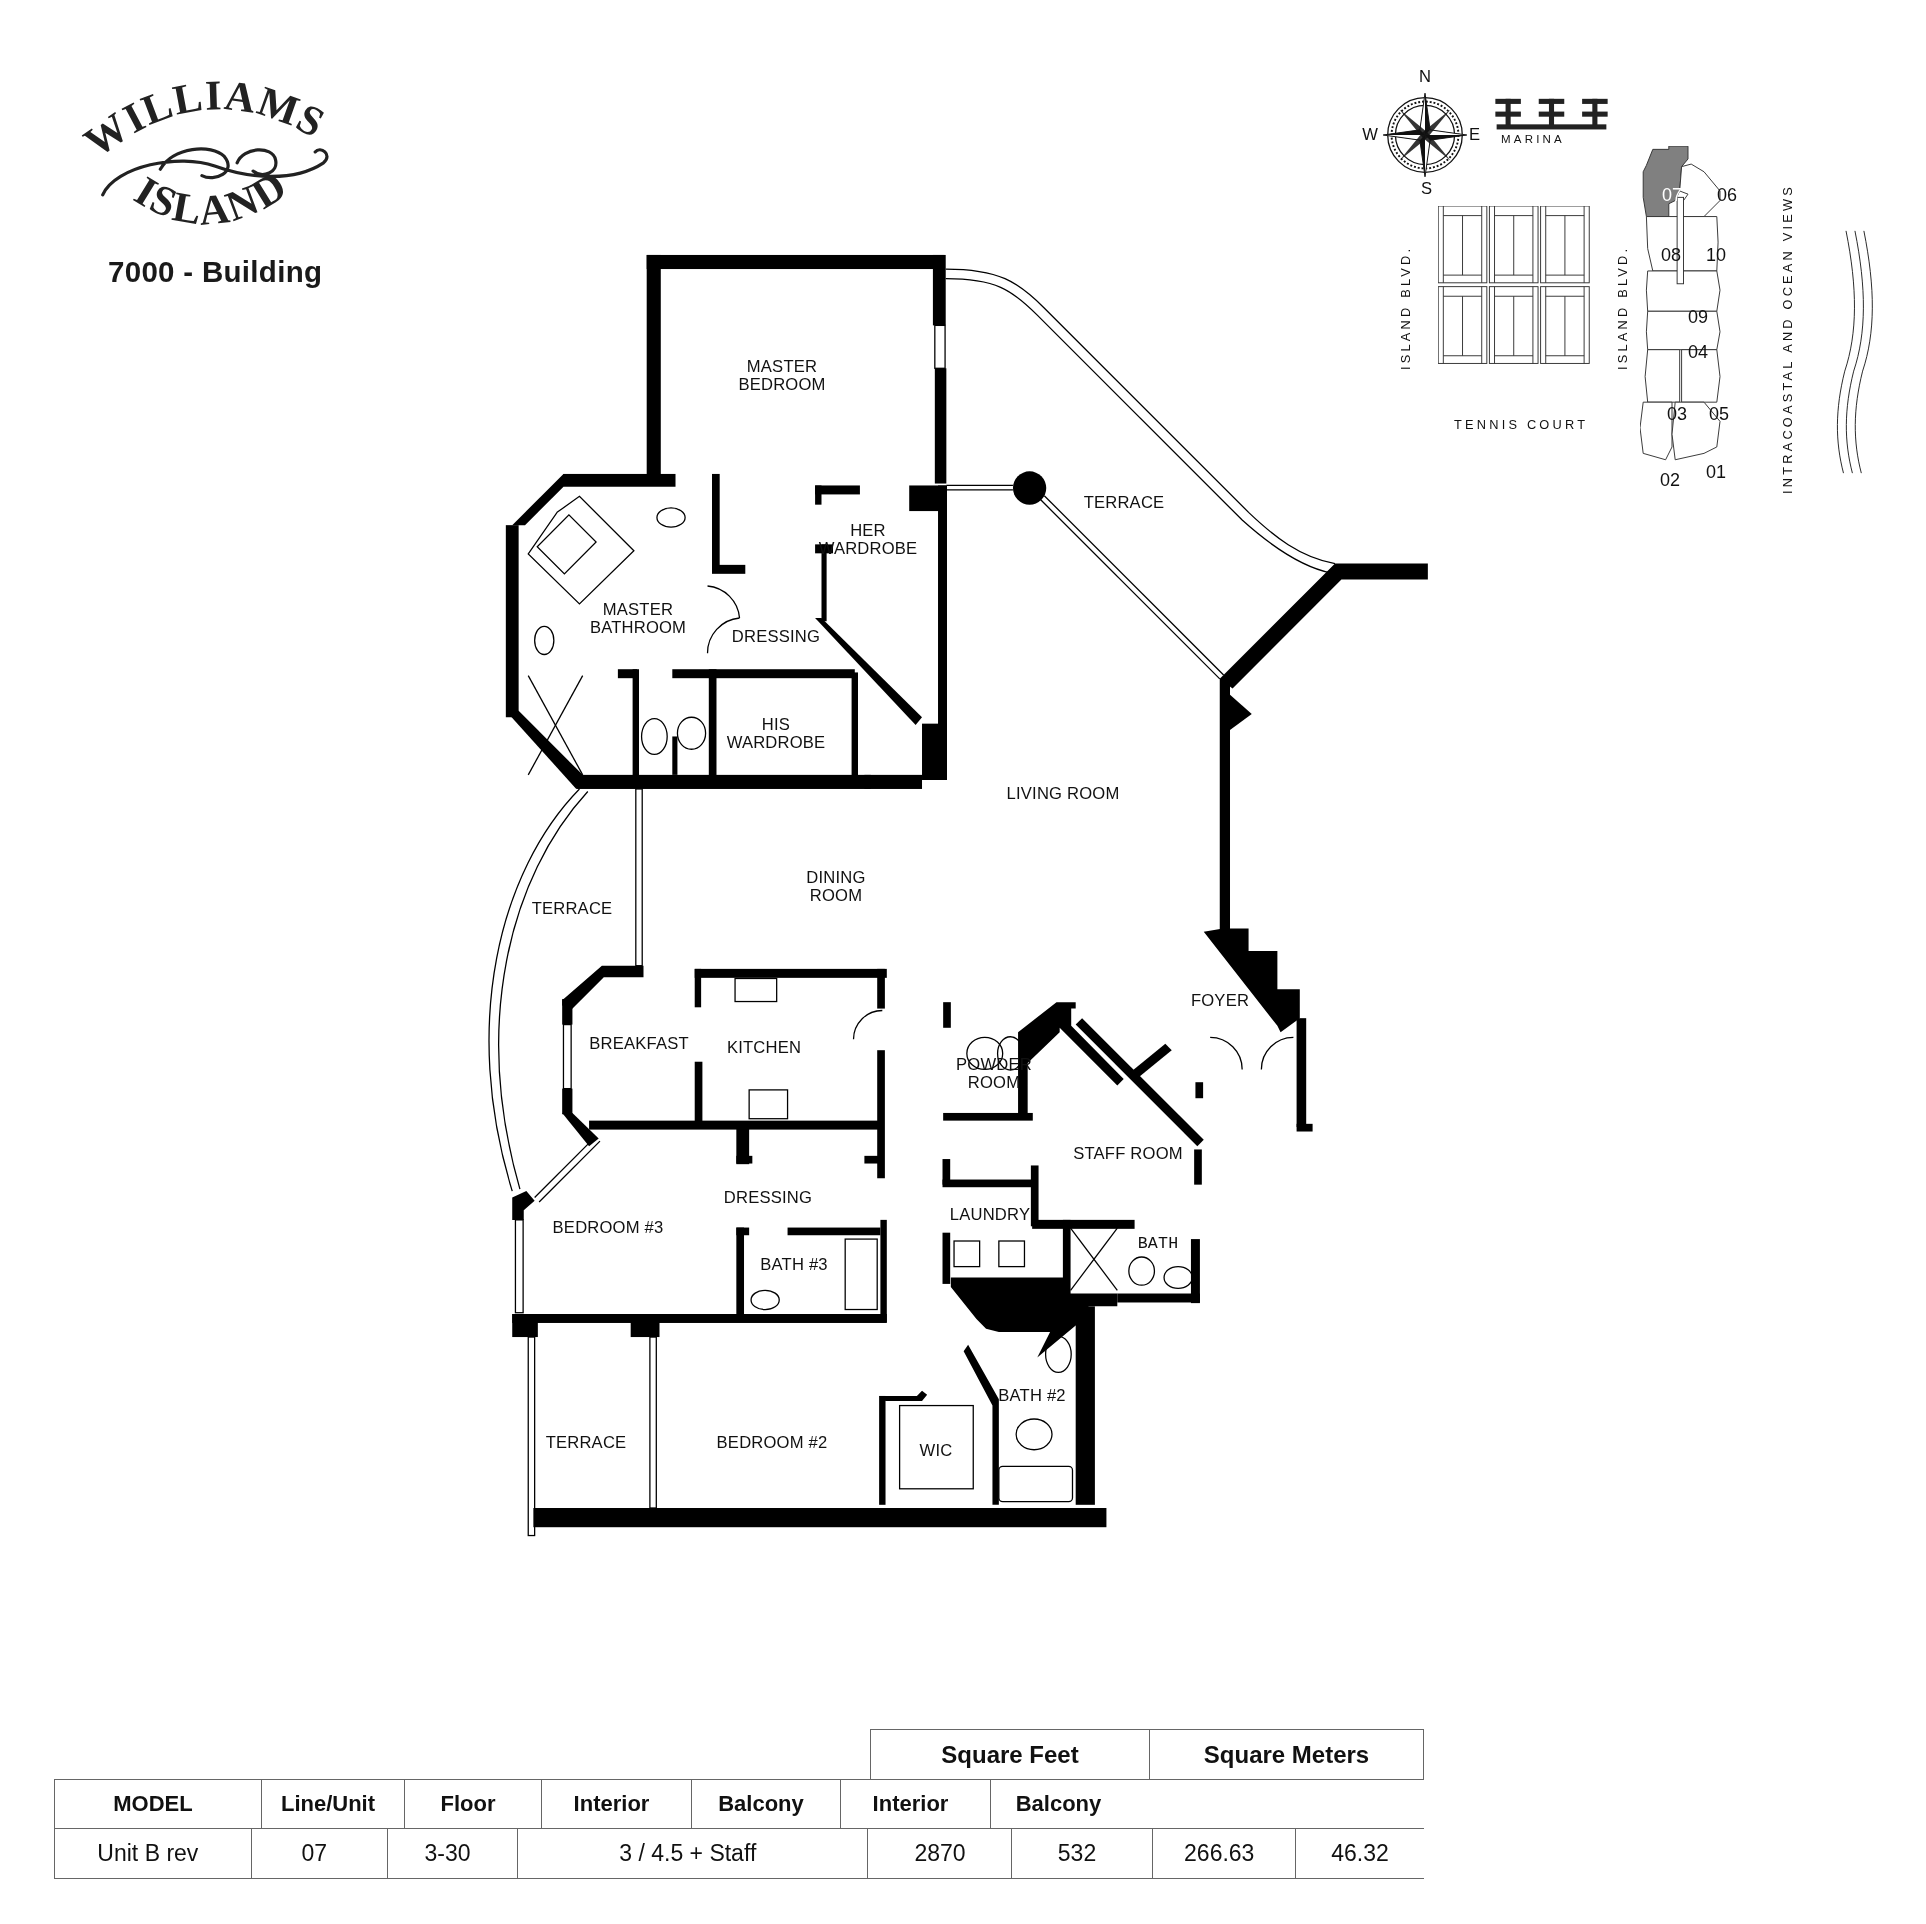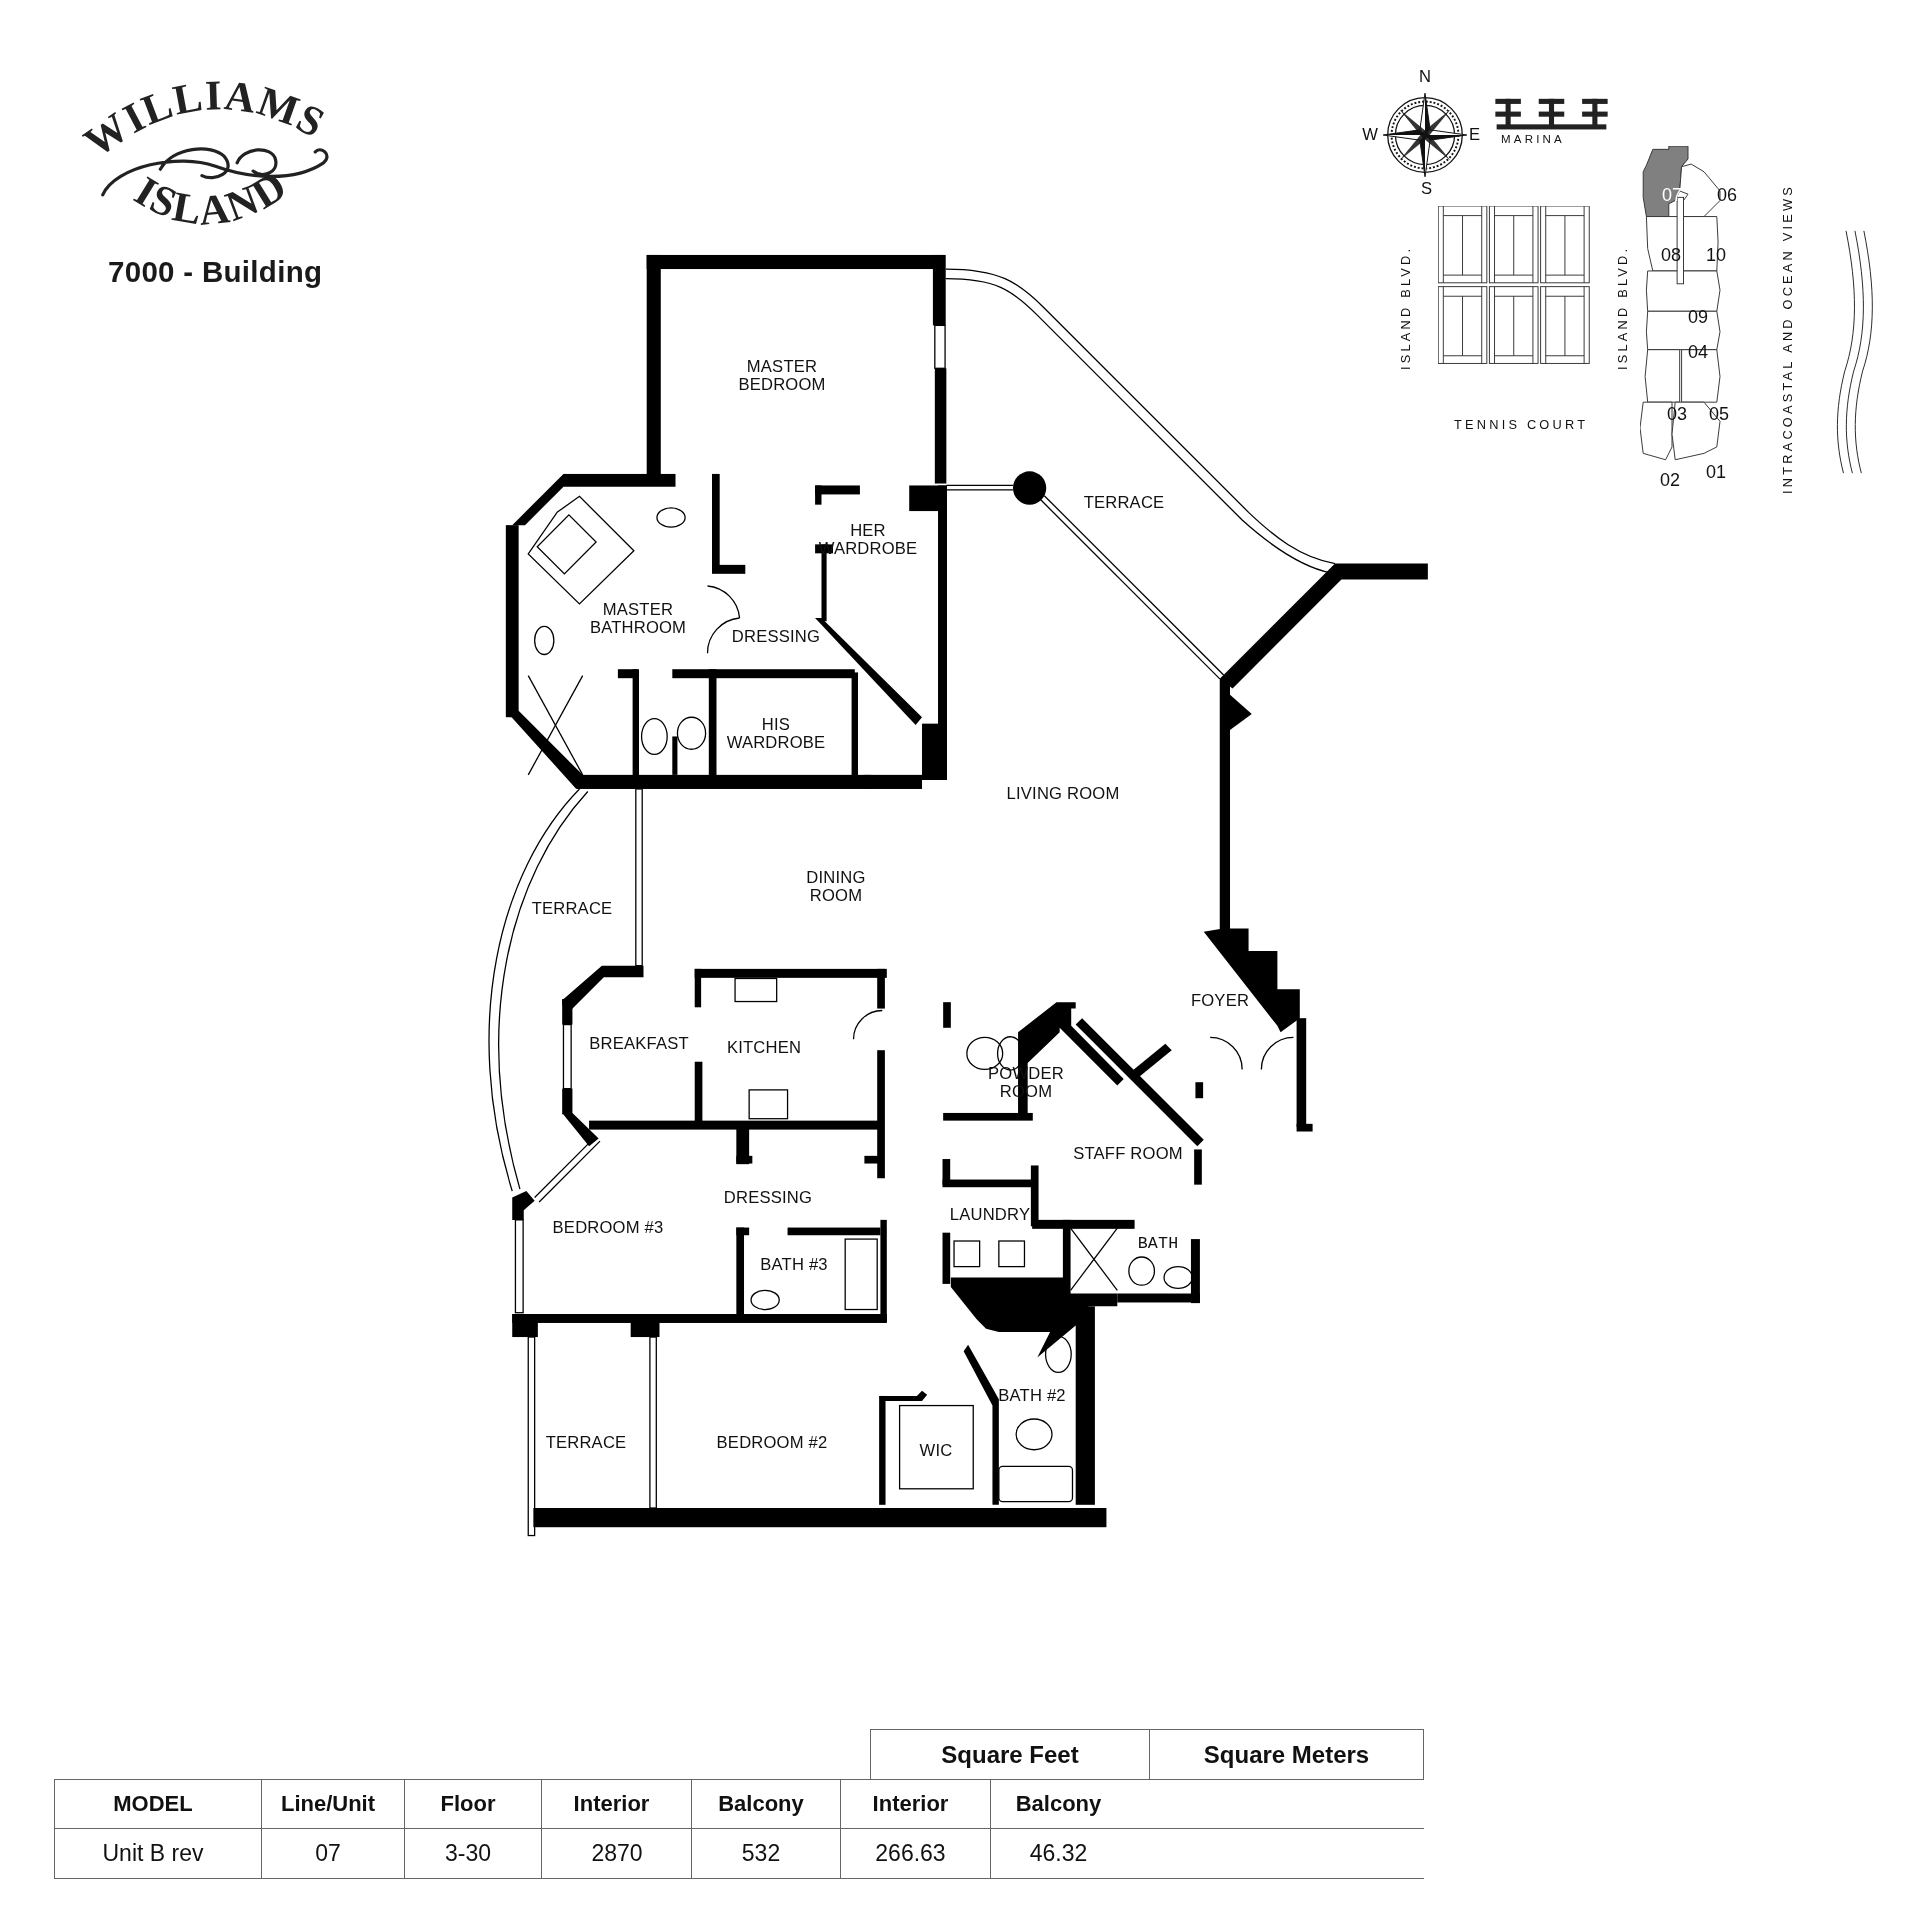--- a/index.html
+++ b/index.html
@@ -213,21 +213,21 @@
   <div class="room-label" style="left:776px;top:734px;white-space:pre-line;">HIS
 WARDROBE</div>
   <div class="room-label" style="left:1124px;top:503px;">TERRACE</div>
   <div class="room-label" style="left:1063px;top:794px;">LIVING ROOM</div>
   <div class="room-label" style="left:836px;top:887px;white-space:pre-line;">DINING
 ROOM</div>
   <div class="room-label" style="left:572px;top:909px;">TERRACE</div>
   <div class="room-label" style="left:639px;top:1044px;">BREAKFAST</div>
   <div class="room-label" style="left:764px;top:1048px;">KITCHEN</div>
   <div class="room-label" style="left:1220px;top:1001px;">FOYER</div>
-  <div class="room-label" style="left:1026px;top:1074px;white-space:pre-line;margin-top:9px;">POWDER
+  <div class="room-label" style="left:994px;top:1074px;white-space:pre-line;">POWDER
 ROOM</div>
   <div class="room-label" style="left:1128px;top:1154px;">STAFF ROOM</div>
   <div class="room-label" style="left:768px;top:1198px;">DRESSING</div>
   <div class="room-label" style="left:608px;top:1228px;">BEDROOM #3</div>
   <div class="room-label" style="left:794px;top:1265px;">BATH #3</div>
   <div class="room-label" style="left:990px;top:1215px;">LAUNDRY</div>
   <div class="room-label" style="left:1158px;top:1244px;font-family:Liberation Mono, monospace;">BATH</div>
   <div class="room-label" style="left:586px;top:1443px;">TERRACE</div>
   <div class="room-label" style="left:772px;top:1443px;">BEDROOM #2</div>
   <div class="room-label" style="left:936px;top:1451px;">WIC</div>
@@ -362,19 +362,20 @@
     <div class="tbl-cell" style="width:140px;">Interior</div>
     <div class="tbl-cell" style="width:139px;">Balcony</div>
     <div class="tbl-cell" style="width:140px;">Interior</div>
     <div class="tbl-cell" style="width:136px;">Balcony</div>
   </div>
 
   <div class="tbl-row" style="top:100px;height:50px;border-bottom:1.3px solid #666;width:1370px;">
     <div class="tbl-cell" style="width:197px;">Unit B rev</div>
     <div class="tbl-cell" style="width:133px;">07</div>
     <div class="tbl-cell" style="width:127px;">3-30</div>
+    <div class="tbl-cell" style="width:359px;">3 / 4.5 + Staff</div>
     <div class="tbl-cell" style="width:140px;padding-left:11px;">2870</div>
     <div class="tbl-cell" style="width:139px;">532</div>
     <div class="tbl-cell" style="width:140px;">266.63</div>
     <div class="tbl-cell" style="width:136px;">46.32</div>
   </div>
 </div>
 
 
 </body></html>

